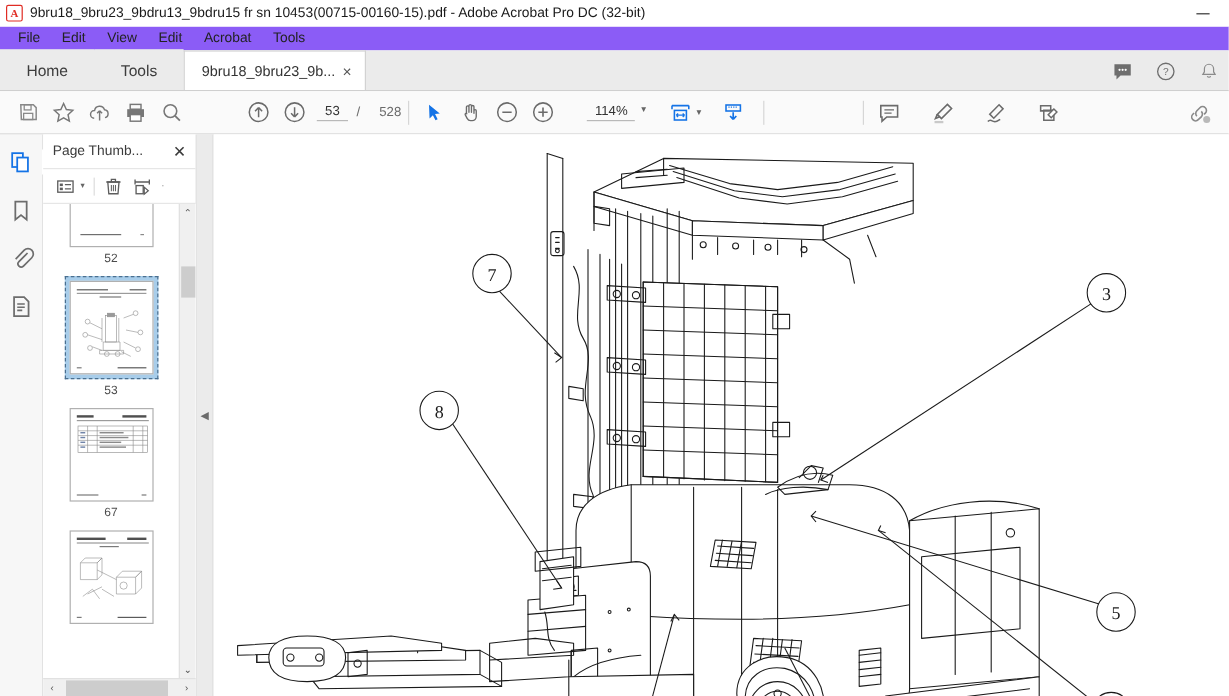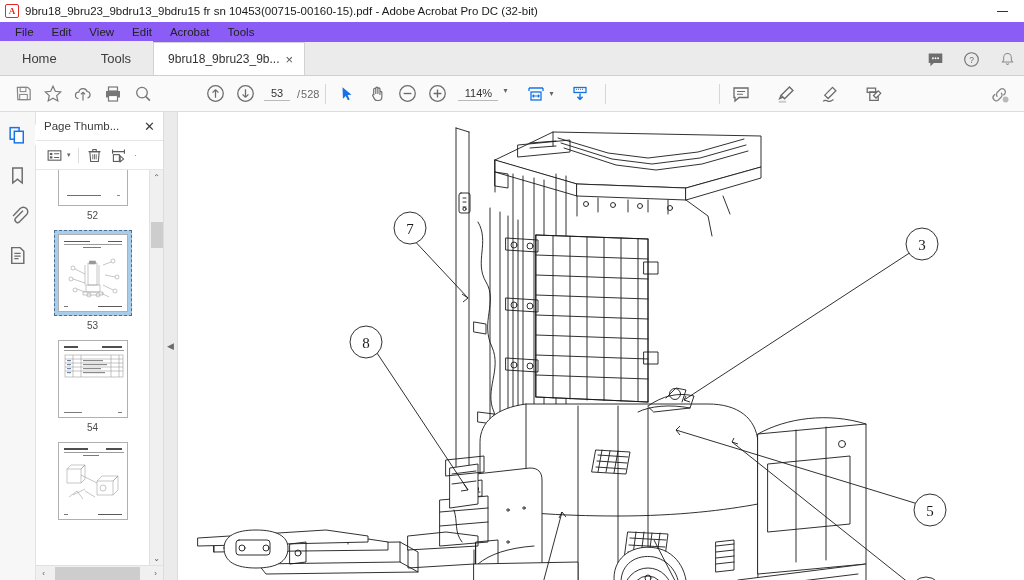--- a/index.html
+++ b/index.html
@@ -67,21 +67,21 @@
   .tool.active { color: #1473e6; }
   .tool.blue { color: #1473e6; }
   .sep { width: 1px; height: 20px; background: #d6d6d6; margin: 0 6px; }
   .pagebox { display: flex; align-items: center; font-size: 11px; color: #4d4d4d; margin-left: 4px; }
   .page-input {
     width: 26px; text-align: center; font-size: 11px; color: #333;
     border: none; border-bottom: 1px solid #b9b9b9; background: transparent;
     padding: 1px 0; font-family: "Liberation Sans", sans-serif;
   }
   .page-total { margin-left: 7px; font-size: 11px; color: #6a6a6a; }
-  .zoombox { display: flex; align-items: flex-start; margin-left: 6px; }
+  .zoombox { display: flex; align-items: flex-start; margin-left: 22px; }
   .zoom-input {
     width: 40px; text-align: center; font-size: 11px; color: #333;
     border: none; border-bottom: 1px solid #b9b9b9; background: transparent;
     padding: 1px 0; font-family: "Liberation Sans", sans-serif;
   }
   .caret { font-size: 8px; color: #666; margin-left: 5px; }
   .toolbar-right { position: absolute; right: 4px; top: 0; height: 36px; display: flex; align-items: center; }
 
   
   .body { flex: 1; display: flex; min-height: 0; background: #fff; }
@@ -255,21 +255,21 @@
     <div class="tool">
       <svg width="21" height="21" viewBox="0 0 20 20">
           <circle cx="10" cy="10" r="7.4" fill="none" stroke="#6b6b6b" stroke-width="1.2"></circle>
           <path d="M10 6v7.7M10 13.7l2.8-2.9M10 13.7l-2.8-2.9" fill="none" stroke="#6b6b6b" stroke-width="1.2"></path>
         </svg>
     </div>
 
     <div class="pagebox">
       <input class="page-input" value="53" style="">
       <span class="page-total">/</span>
-      <span class="page-total" style="margin-left:1px">528</span>
+      <span class="page-total" style="margin-left:16px">528</span>
     </div>
 
     <div class="sep"></div>
 
     <div class="tool active">
       <svg width="18" height="18" viewBox="0 0 20 20">
           <path d="M5 2.5l10 8.2-4.4.5 2.4 4.8-2 1-2.4-4.8-3.1 3z" fill="#1473e6"></path>
         </svg>
     </div>
     <div class="tool">
@@ -485,21 +485,21 @@
                 <g fill="#6f83a8">
                   <rect x="8" y="7" width="4" height="1.2"></rect>
                   <rect x="8" y="11" width="4" height="1.2"></rect>
                   <rect x="8" y="15" width="4" height="1.2"></rect>
                   <rect x="8" y="19" width="4" height="1.2"></rect>
                 </g>
               </svg>
               <div class="mini-line" style="position:absolute;left:5px;bottom:4px;width:18px;background:#7a7a7a"></div>
               <div class="mini-line" style="position:absolute;right:5px;bottom:4px;width:4px;background:#7a7a7a"></div>
             </div>
-            <div class="thumb-num">54</div>
+            <div class="thumb-num">67</div>
           </div>
 
           <div class="thumb-item">
             <div class="thumb-page" style="height:78px">
               <div class="mini-line" style="position:absolute;left:5px;top:5px;width:24px;background:#4f4f4f;height:2px"></div>
               <div class="mini-line" style="position:absolute;right:5px;top:5px;width:16px;background:#4f4f4f;height:2px"></div>
               <div class="mini-line" style="position:absolute;left:5px;top:9px;width:60px;background:#9b9b9b"></div>
               <div class="mini-line" style="position:absolute;left:24px;top:12px;width:16px;background:#7a7a7a"></div>
               <svg width="70" height="52" viewBox="0 0 70 52" style="position:absolute;top:16px;left:0">
                 <g stroke="#8d8d8d" stroke-width="0.5" fill="none">

